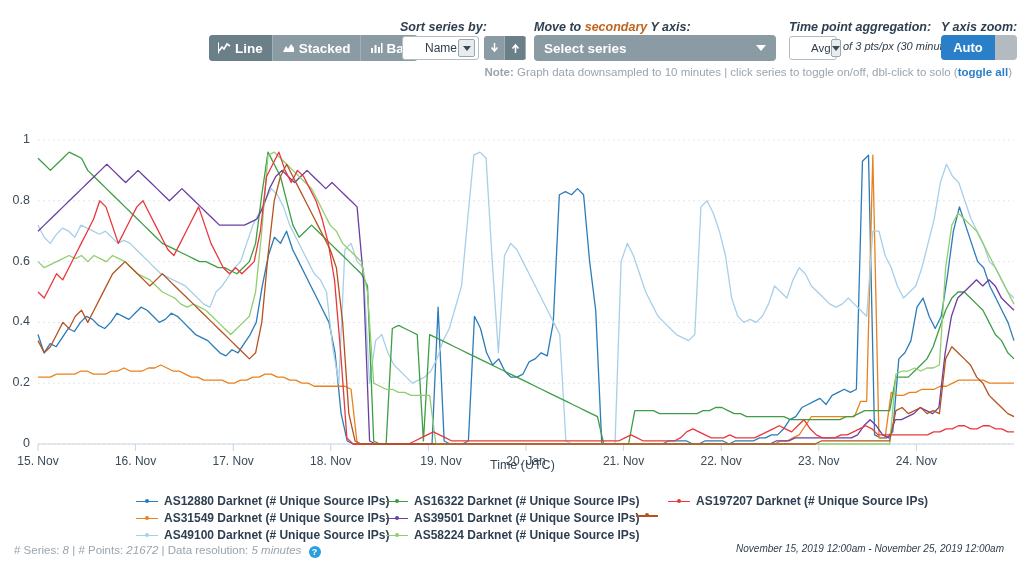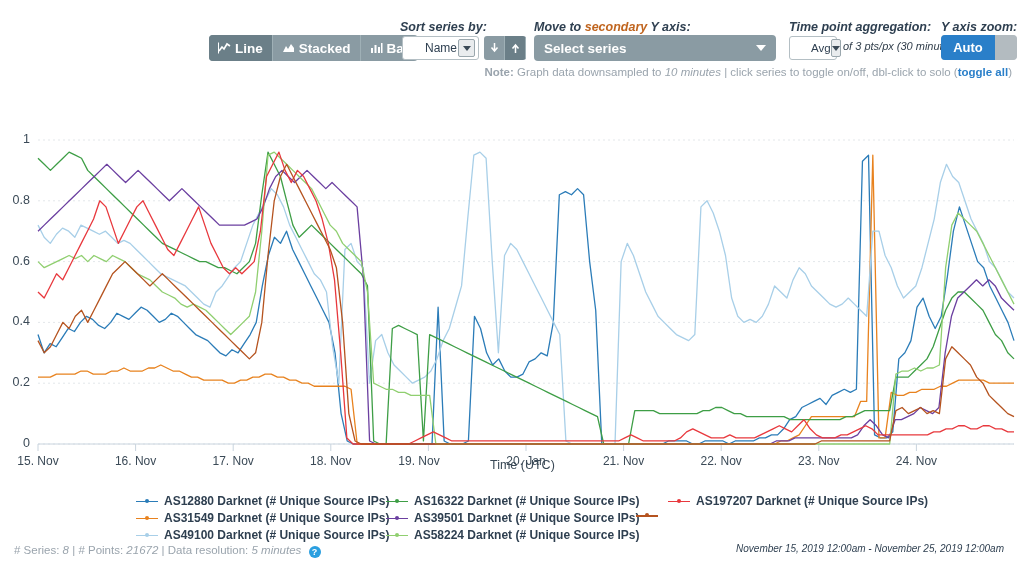--- a/index.html
+++ b/index.html
@@ -76,21 +76,21 @@
                      color: #fff; font-size: 13px; font-weight: 700;
                      display: flex; align-items: center; justify-content: center;
                      border-radius: 4px 0 0 4px; }
   .toggle .knob { width: 22px; height: 25px; background: #b3bbc0;
                   border-radius: 0 4px 4px 0; }
 
   
   .note { position: absolute; right: 12px; top: 66px; font-size: 11.5px;
           color: #9aa4ad; white-space: nowrap; }
   .note .nb { font-weight: 700; }
-  .note .it { font-style: italic; }
+  .note .it { }
   .note .lnk { color: #2a7fc9; font-weight: 700; cursor: pointer; }
 
   
   .chart-wrap { position: absolute; left: 0; top: 96px; width: 1024px; height: 392px; }
   .plot-svg { position: absolute; left: 0; top: 0; }
   .ylab { position: absolute; font-size: 12.5px; color: #3b4a57;
           text-align: right; width: 30px; }
   .xlab { position: absolute; font-size: 12px; color: #3b4a57;
           text-align: center; white-space: nowrap; }
   .axis-title { position: absolute; font-size: 12.5px; color: #3b4a57; }
@@ -234,21 +234,21 @@
         <div class="ylab" style="left: 0px; top: 218.4px;">0.4</div>
         <div class="ylab" style="left: 0px; top: 157.6px;">0.6</div>
         <div class="ylab" style="left: 0px; top: 96.8px;">0.8</div>
         <div class="ylab" style="left: 0px; top: 36px;">1</div>
       </div>
     <div id="xticks">
         <div class="xlab" style="left: 8px; top: 358px; width: 60px;">15. Nov</div>
         <div class="xlab" style="left: 105.6px; top: 358px; width: 60px;">16. Nov</div>
         <div class="xlab" style="left: 203.2px; top: 358px; width: 60px;">17. Nov</div>
         <div class="xlab" style="left: 300.8px; top: 358px; width: 60px;">18. Nov</div>
-        <div class="xlab" style="left: 389px; top: 358px; width: 60px;">19. Nov</div>
+        <div class="xlab" style="left: 411px; top: 358px; width: 60px;">19. Nov</div>
         <div class="xlab" style="left: 496px; top: 358px; width: 60px;">20. Jan</div>
         <div class="xlab" style="left: 593.6px; top: 358px; width: 60px;">21. Nov</div>
         <div class="xlab" style="left: 691.2px; top: 358px; width: 60px;">22. Nov</div>
         <div class="xlab" style="left: 788.8px; top: 358px; width: 60px;">23. Nov</div>
         <div class="xlab" style="left: 886.4px; top: 358px; width: 60px;">24. Nov</div>
       </div>
     <div class="axis-title" id="xtitle" style="left:490px; top:362px;">Time (UTC)</div>
   </div>
 
   <div class="legend" id="legend">

